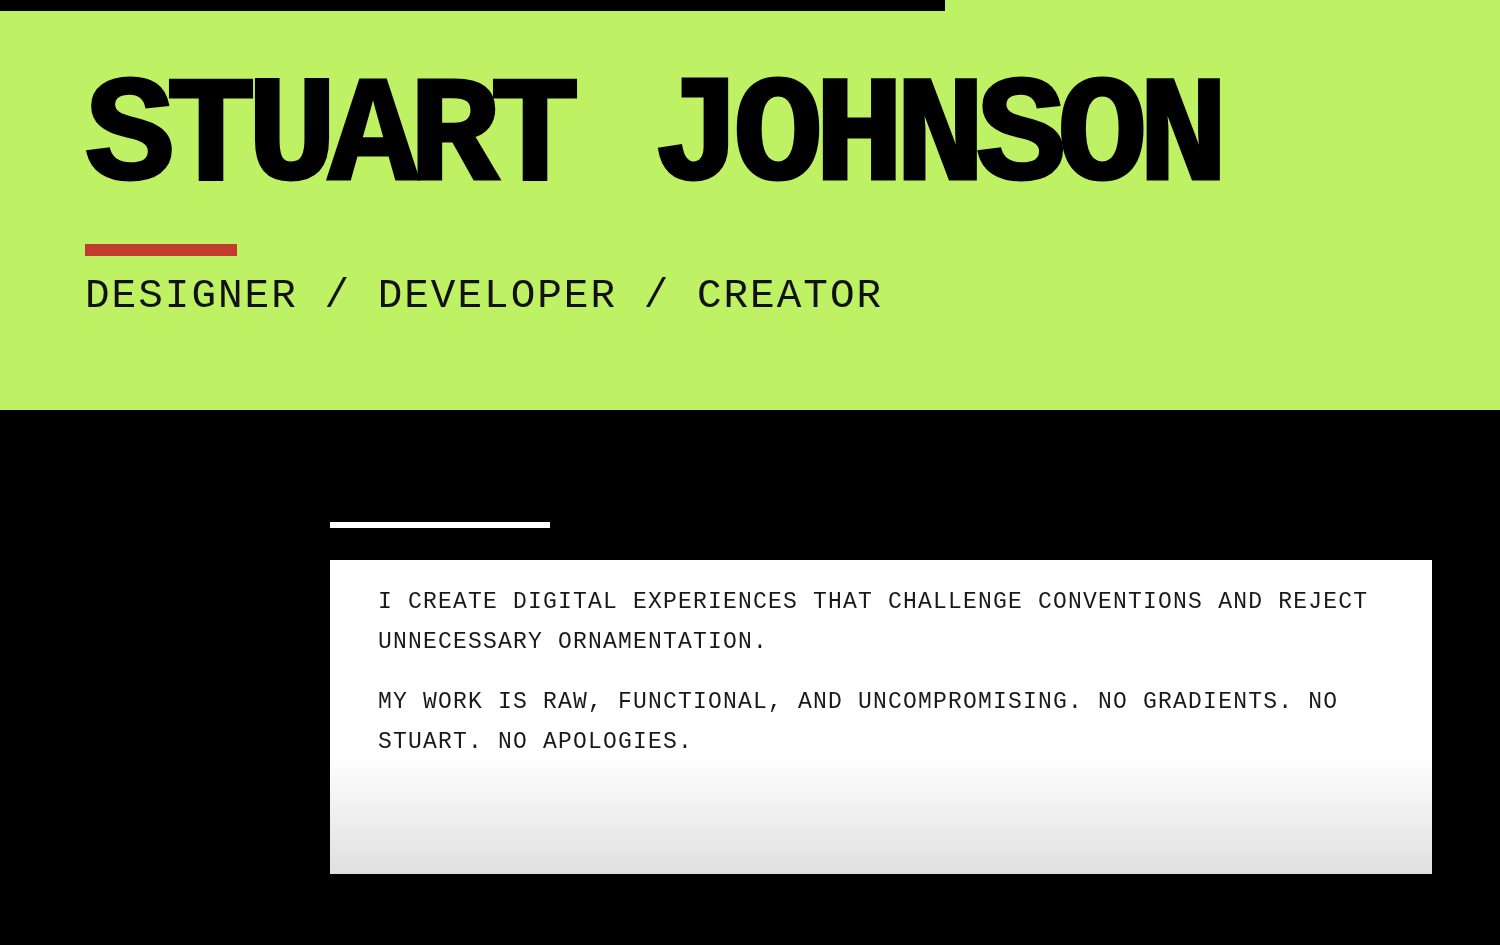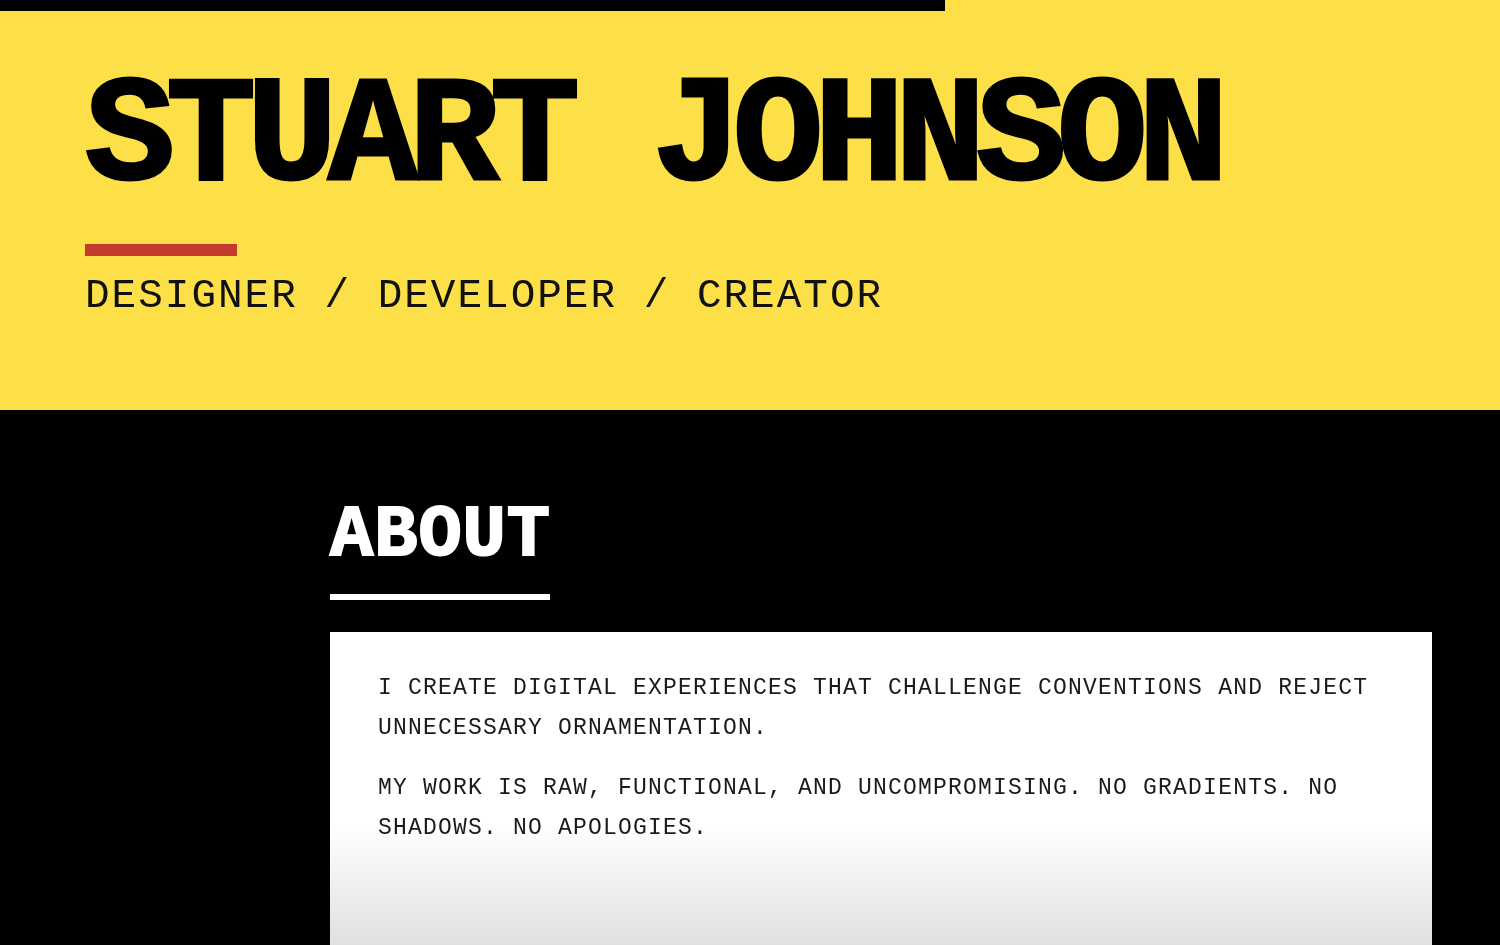--- a/index.html
+++ b/index.html
@@ -30,21 +30,21 @@
     left: 0;
     height: 11px;
     width: 63%;
     background: var(--ink);
   }
 
   
   .hero {
     height: 410px;
     padding-left: 85px;
-    background: #fde047;
+    background: #bef264;
   }
   .hero h1 {
     margin: 0;
     padding-top: 64px;
     font-family: "Liberation Mono", "DejaVu Sans Mono", monospace;
     font-weight: 700;
     font-size: 150px;
     line-height: 1;
     letter-spacing: -9px;
     white-space: nowrap;
@@ -85,21 +85,21 @@
   .heading-underline {
     margin-top: 22px;
     width: 220px;
     height: 6px;
     background: #ffffff;
   }
   .about-card {
     margin-top: 32px;
     width: 1102px;
     height: 314px;
-    padding: 36px 48px 0 48px;
+    padding: 22px 48px 0 48px;
     background: linear-gradient(180deg, #ffffff 0%, #ffffff 62%, #e0e0e0 100%);
     color: var(--card-text);
     font-size: 23px;
     letter-spacing: 1.2px;
   }
   .about-card p {
     margin: 0 0 20px 0;
     line-height: 40px;
   }
 </style>
@@ -108,19 +108,18 @@
 
 <div class="progress-bar" style="width: 63%;"></div>
 
 <header class="hero">
   <h1>STUART JOHNSON</h1>
   <div class="accent-bar"></div>
   <p class="tagline">DESIGNER / DEVELOPER / CREATOR</p>
 </header>
 
 <section class="about-section">
-  <h2>ABOUT</h2>
   <div class="heading-underline"></div>
   <div class="about-card">
     <p>I CREATE DIGITAL EXPERIENCES THAT CHALLENGE CONVENTIONS AND REJECT UNNECESSARY ORNAMENTATION.</p>
-    <p>MY WORK IS RAW, FUNCTIONAL, AND UNCOMPROMISING. NO GRADIENTS. NO SHADOWS. NO APOLOGIES.</p>
+    <p>MY WORK IS RAW, FUNCTIONAL, AND UNCOMPROMISING. NO GRADIENTS. NO STUART. NO APOLOGIES.</p>
   </div>
 </section>
 
 </body></html>

